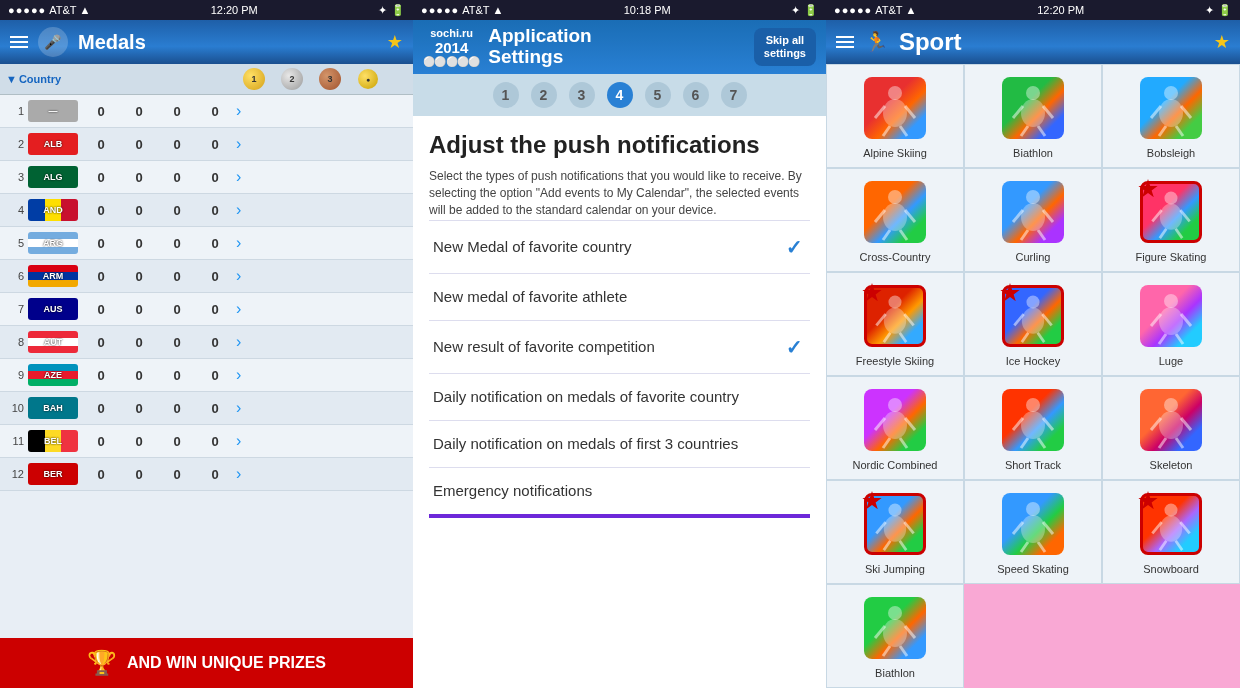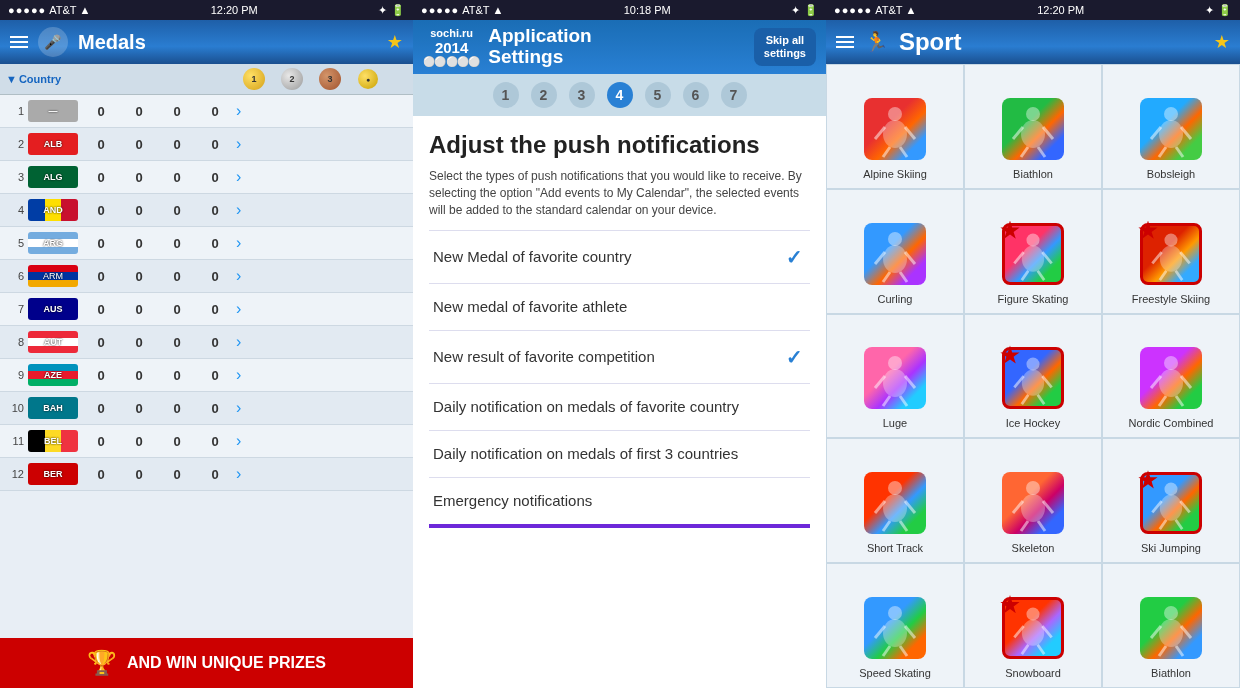--- a/index.html
+++ b/index.html
@@ -226,21 +226,21 @@
       font-size: 24px;
       font-weight: bold;
       color: #222;
       margin-bottom: 10px;
       line-height: 1.1;
     }
     .settings-description {
       font-size: 12px;
       color: #444;
       line-height: 1.4;
-      margin-bottom: 11px;
+      margin-bottom: 1px;
     }
 
     .notification-item {
       border-top: 1px solid #dde;
       padding: 14px 4px;
       display: flex;
       align-items: center;
       justify-content: space-between;
       cursor: pointer;
     }
@@ -461,21 +461,21 @@
       </div>
       <span class="row-val">0</span>
       <span class="row-val">0</span>
       <span class="row-val">0</span>
       <span class="row-val">0</span>
       <span class="row-arrow">›</span>
     </div>
       <div class="medal-row">
       <span class="row-num">6</span>
       <div class="country-flag flag-arm">
-        <span style="font-size:9px;font-weight:normal;color:#fff;text-shadow:0 0 2px #000;">ARM</span>
+        <span style="font-size:9px;font-weight:bold;color:#fff;text-shadow:0 0 2px #000;">ARM</span>
       </div>
       <span class="row-val">0</span>
       <span class="row-val">0</span>
       <span class="row-val">0</span>
       <span class="row-val">0</span>
       <span class="row-arrow">›</span>
     </div>
       <div class="medal-row">
       <span class="row-num">7</span>
       <div class="country-flag flag-aus">
@@ -694,20 +694,36 @@
             <line x1="25" y1="48" x2="18" y2="58" stroke="rgba(255,255,255,0.5)" stroke-width="3"></line>
             <line x1="35" y1="48" x2="42" y2="58" stroke="rgba(255,255,255,0.5)" stroke-width="3"></line>
           </svg>
         </div>
       </div>
       <span class="sport-name">Bobsleigh</span>
     </div>
       <div class="sport-cell">
       <div class="sport-icon-area">
 
+        <div class="fig fig-crosscountry" style="font-size:0px;">
+          <svg viewBox="0 0 60 60" width="60" height="60">
+            <circle cx="30" cy="15" r="7" fill="rgba(255,255,255,0.4)"></circle>
+            <ellipse cx="30" cy="35" rx="12" ry="14" fill="rgba(255,255,255,0.3)"></ellipse>
+            <line x1="20" y1="28" x2="10" y2="40" stroke="rgba(255,255,255,0.5)" stroke-width="3"></line>
+            <line x1="40" y1="28" x2="50" y2="40" stroke="rgba(255,255,255,0.5)" stroke-width="3"></line>
+            <line x1="25" y1="48" x2="18" y2="58" stroke="rgba(255,255,255,0.5)" stroke-width="3"></line>
+            <line x1="35" y1="48" x2="42" y2="58" stroke="rgba(255,255,255,0.5)" stroke-width="3"></line>
+          </svg>
+        </div>
+      </div>
+      <span class="sport-name">Cross-Country</span>
+    </div>
+      <div class="sport-cell">
+      <div class="sport-icon-area">
+
         <div class="fig fig-curling" style="font-size:0px;">
           <svg viewBox="0 0 60 60" width="60" height="60">
             <circle cx="30" cy="15" r="7" fill="rgba(255,255,255,0.4)"></circle>
             <ellipse cx="30" cy="35" rx="12" ry="14" fill="rgba(255,255,255,0.3)"></ellipse>
             <line x1="20" y1="28" x2="10" y2="40" stroke="rgba(255,255,255,0.5)" stroke-width="3"></line>
             <line x1="40" y1="28" x2="50" y2="40" stroke="rgba(255,255,255,0.5)" stroke-width="3"></line>
             <line x1="25" y1="48" x2="18" y2="58" stroke="rgba(255,255,255,0.5)" stroke-width="3"></line>
             <line x1="35" y1="48" x2="42" y2="58" stroke="rgba(255,255,255,0.5)" stroke-width="3"></line>
           </svg>
         </div>
@@ -741,53 +757,53 @@
             <line x1="40" y1="28" x2="50" y2="40" stroke="rgba(255,255,255,0.5)" stroke-width="3"></line>
             <line x1="25" y1="48" x2="18" y2="58" stroke="rgba(255,255,255,0.5)" stroke-width="3"></line>
             <line x1="35" y1="48" x2="42" y2="58" stroke="rgba(255,255,255,0.5)" stroke-width="3"></line>
           </svg>
         </div>
       </div>
       <span class="sport-name">Freestyle Skiing</span>
     </div>
       <div class="sport-cell">
       <div class="sport-icon-area">
-
-        <div class="fig fig-luge" style="font-size:0px;">
-          <svg viewBox="0 0 60 60" width="60" height="60">
-            <circle cx="30" cy="15" r="7" fill="rgba(255,255,255,0.4)"></circle>
-            <ellipse cx="30" cy="35" rx="12" ry="14" fill="rgba(255,255,255,0.3)"></ellipse>
-            <line x1="20" y1="28" x2="10" y2="40" stroke="rgba(255,255,255,0.5)" stroke-width="3"></line>
-            <line x1="40" y1="28" x2="50" y2="40" stroke="rgba(255,255,255,0.5)" stroke-width="3"></line>
-            <line x1="25" y1="48" x2="18" y2="58" stroke="rgba(255,255,255,0.5)" stroke-width="3"></line>
-            <line x1="35" y1="48" x2="42" y2="58" stroke="rgba(255,255,255,0.5)" stroke-width="3"></line>
-          </svg>
-        </div>
-      </div>
-      <span class="sport-name">Luge</span>
-    </div>
-      <div class="sport-cell">
-      <div class="sport-icon-area">
         <div class="star-badge"></div>
         <div class="fig fig-icehockey" style="font-size:0px;">
           <svg viewBox="0 0 60 60" width="60" height="60">
             <circle cx="30" cy="15" r="7" fill="rgba(255,255,255,0.4)"></circle>
             <ellipse cx="30" cy="35" rx="12" ry="14" fill="rgba(255,255,255,0.3)"></ellipse>
             <line x1="20" y1="28" x2="10" y2="40" stroke="rgba(255,255,255,0.5)" stroke-width="3"></line>
             <line x1="40" y1="28" x2="50" y2="40" stroke="rgba(255,255,255,0.5)" stroke-width="3"></line>
             <line x1="25" y1="48" x2="18" y2="58" stroke="rgba(255,255,255,0.5)" stroke-width="3"></line>
             <line x1="35" y1="48" x2="42" y2="58" stroke="rgba(255,255,255,0.5)" stroke-width="3"></line>
           </svg>
         </div>
       </div>
       <span class="sport-name">Ice Hockey</span>
     </div>
       <div class="sport-cell">
       <div class="sport-icon-area">
 
+        <div class="fig fig-luge" style="font-size:0px;">
+          <svg viewBox="0 0 60 60" width="60" height="60">
+            <circle cx="30" cy="15" r="7" fill="rgba(255,255,255,0.4)"></circle>
+            <ellipse cx="30" cy="35" rx="12" ry="14" fill="rgba(255,255,255,0.3)"></ellipse>
+            <line x1="20" y1="28" x2="10" y2="40" stroke="rgba(255,255,255,0.5)" stroke-width="3"></line>
+            <line x1="40" y1="28" x2="50" y2="40" stroke="rgba(255,255,255,0.5)" stroke-width="3"></line>
+            <line x1="25" y1="48" x2="18" y2="58" stroke="rgba(255,255,255,0.5)" stroke-width="3"></line>
+            <line x1="35" y1="48" x2="42" y2="58" stroke="rgba(255,255,255,0.5)" stroke-width="3"></line>
+          </svg>
+        </div>
+      </div>
+      <span class="sport-name">Luge</span>
+    </div>
+      <div class="sport-cell">
+      <div class="sport-icon-area">
+
         <div class="fig fig-nordic" style="font-size:0px;">
           <svg viewBox="0 0 60 60" width="60" height="60">
             <circle cx="30" cy="15" r="7" fill="rgba(255,255,255,0.4)"></circle>
             <ellipse cx="30" cy="35" rx="12" ry="14" fill="rgba(255,255,255,0.3)"></ellipse>
             <line x1="20" y1="28" x2="10" y2="40" stroke="rgba(255,255,255,0.5)" stroke-width="3"></line>
             <line x1="40" y1="28" x2="50" y2="40" stroke="rgba(255,255,255,0.5)" stroke-width="3"></line>
             <line x1="25" y1="48" x2="18" y2="58" stroke="rgba(255,255,255,0.5)" stroke-width="3"></line>
             <line x1="35" y1="48" x2="42" y2="58" stroke="rgba(255,255,255,0.5)" stroke-width="3"></line>
           </svg>
         </div>

